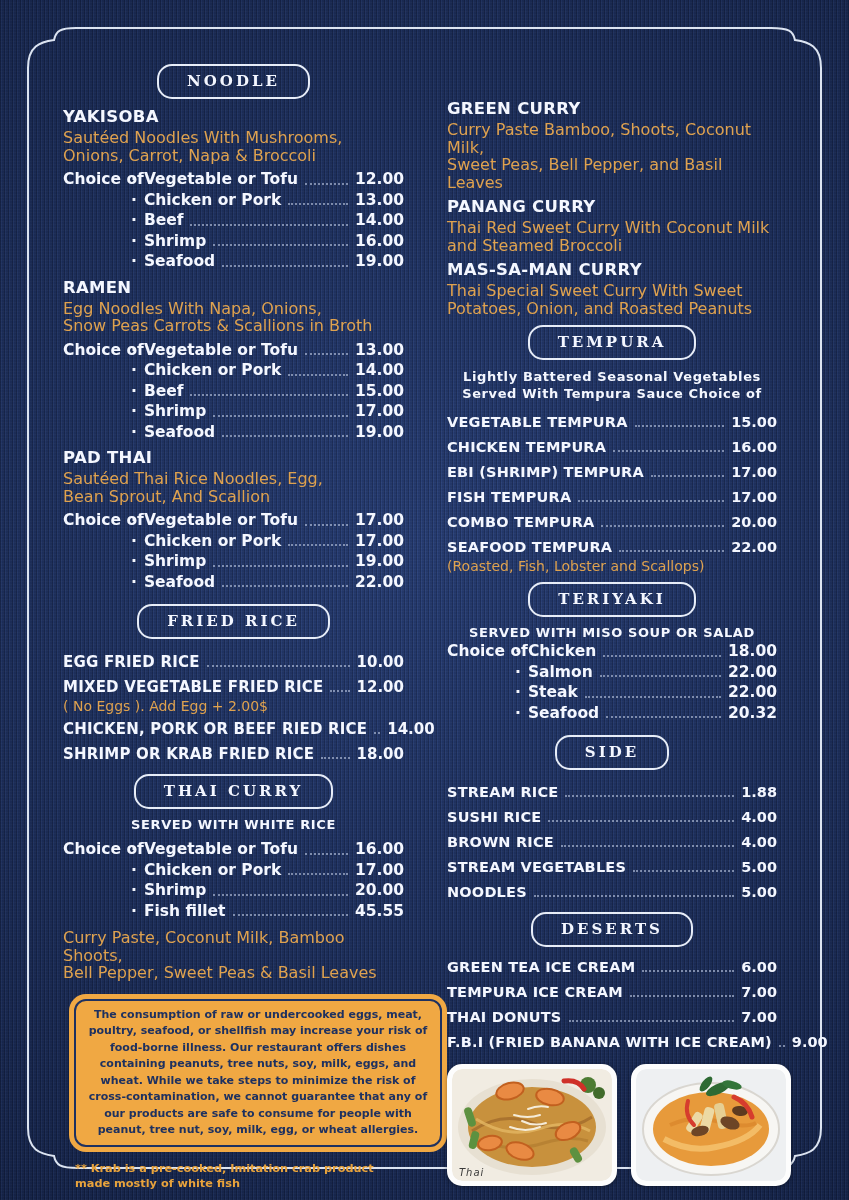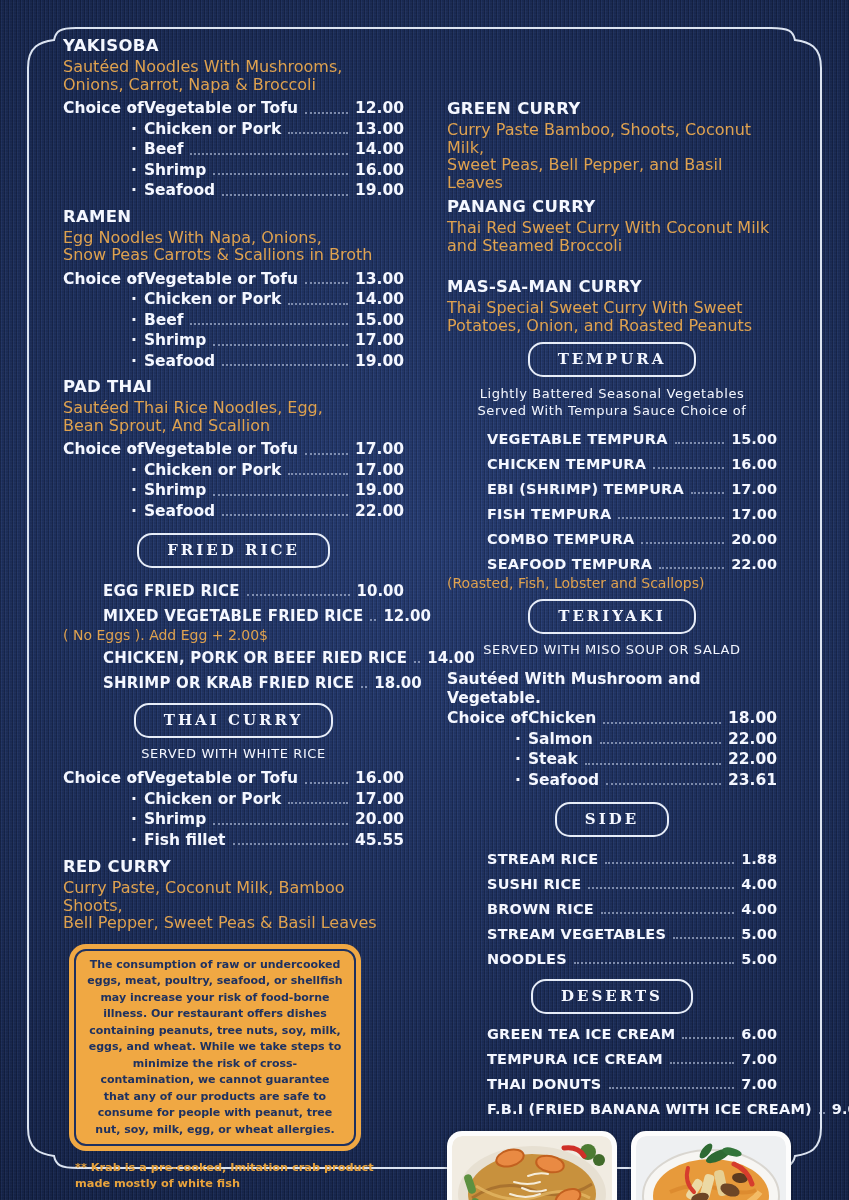--- a/index.html
+++ b/index.html
@@ -29,36 +29,36 @@
   .choice-row{position:relative;display:flex;align-items:baseline;padding-left:68px;
     font-weight:bold;font-size:15.5px;line-height:20.5px;}
   .choice-prefix{position:absolute;left:0;top:0;white-space:nowrap;}
   .bullet{margin-right:7px;}
   .dots{flex:1 1 auto;min-width:6px;margin:0 7px;border-bottom:2px dotted rgba(206,217,240,.55);
     align-self:flex-end;transform:translateY(-5px);}
   .price{font-weight:bold;text-align:right;white-space:nowrap;}
   .clabel{white-space:nowrap;}
 
   .item{margin-bottom:5px;}
-  .item-row-line{display:flex;align-items:flex-start;font-weight:bold;font-size:15px;line-height:20px;padding-left:40px;}
+  .item-row-line{display:flex;align-items:flex-start;font-weight:bold;font-size:15px;line-height:20px;}
   .col-right .item-row-line{font-size:14.5px;}
   .iname{white-space:nowrap;letter-spacing:.2px;}
   .item-note{color:#dfa24f;font-size:14px;line-height:16px;margin:1px 0 3px;}
   .item-note:empty{display:none;}
 
-  .subtitle{text-align:center;font-weight:normal;font-size:13px;letter-spacing:.6px;
+  .subtitle{text-align:center;font-weight:bold;font-size:13px;letter-spacing:.6px;
     line-height:17px;white-space:pre-line;}
   .intro-line{font-weight:bold;font-size:15.5px;line-height:19px;}
 
   .mt36{margin-top:36px;}.mt72{margin-top:72px;}
   .mt6{margin-top:6px;}.mt7{margin-top:7px;}.mt8{margin-top:8px;}.mt9{margin-top:9px;}
   .mt10{margin-top:10px;}.mt12{margin-top:12px;}.mt13{margin-top:13px;}
 
   .disclaimer-box{
-    box-sizing:border-box;width:292px;margin:12px 0 0 6px;position:relative;
+    box-sizing:border-box;width:378px;margin:12px 0 0 6px;position:relative;
     background:#f0a843;border-radius:17px;padding:13px 18px;
     color:#1e3160;font-weight:bold;font-size:11px;line-height:16.5px;text-align:center;
   }
   .disclaimer-box::after{content:"";position:absolute;inset:5px;border:2px solid #1e3160;
     border-radius:12px;pointer-events:none;}
   .footnotes{margin:9px 0 0 12px;}
   .footnote{color:#e8a33c;font-weight:bold;font-size:11.3px;line-height:15.5px;}
 
   .photo-row{display:flex;gap:14px;margin-top:12px;}
   .photo-frame{position:relative;background:#fdfdfd;border-radius:15px;padding:5px;
@@ -78,20 +78,23 @@
              V 1128
              C 821 1150 809 1154 795 1156 C 793 1165 789 1168 771 1168
              H 78
              C 60 1168 56 1165 54 1156 C 40 1154 28 1150 28 1128
              V 68
              C 28 46 40 42 54 40 C 56 31 60 28 76 28 Z" fill="none" stroke="#dce4f1" stroke-width="2"></path>
   </svg>
 
   <div class="col col-left">
 
+    <div class="badge-wrap mt36">
+      <span class="badge">NOODLE</span>
+    </div>
 
     <div class="mt9">
       <div class="dish-name">YAKISOBA</div>
       <div class="dish-desc">Sautéed Noodles With Mushrooms,
 Onions, Carrot, Napa &amp; Broccoli</div>
       <div class="choices">
 
           <div class="choice-row">
             <span class="choice-prefix">Choice of</span>
             <span class="bullet">·</span>
@@ -299,21 +302,20 @@
         <div class="choice-row">
           <span class="choice-prefix"></span>
           <span class="bullet">·</span>
           <span class="clabel">Fish fillet</span>
           <span class="dots"></span>
           <span class="price">45.55</span>
         </div>
       </div>
 
     <div class="mt8">
-      <div class="dish-name">RED CURRY</div>
       <div class="dish-desc">Curry Paste, Coconut Milk, Bamboo Shoots,
 Bell Pepper, Sweet Peas &amp; Basil Leaves</div>
     </div>
 
     <div class="disclaimer-box">
       <span>The consumption of raw or undercooked eggs, meat, poultry, seafood, or shellfish may increase your risk of food-borne illness. Our restaurant offers dishes containing peanuts, tree nuts, soy, milk, eggs, and wheat. While we take steps to minimize the risk of cross-contamination, we cannot guarantee that any of our products are safe to consume for people with peanut, tree nut, soy, milk, egg, or wheat allergies.</span>
     </div>
 
     <div class="footnotes">
 
@@ -326,21 +328,21 @@
   <div class="col col-right">
 
     <div class="mt72">
 
         <div style="margin-bottom:7px;">
           <div class="dish-name">GREEN CURRY</div>
           <div class="dish-desc">Curry Paste Bamboo, Shoots, Coconut Milk,
 Sweet Peas, Bell Pepper, and Basil Leaves</div>
         </div>
 
-        <div style="margin-bottom:24px;">
+        <div style="margin-bottom:7px;">
           <div class="dish-name">PANANG CURRY</div>
           <div class="dish-desc">Thai Red Sweet Curry With Coconut Milk
 and Steamed Broccoli</div>
         </div>
 
         <div style="margin-bottom:7px;">
           <div class="dish-name">MAS-SA-MAN CURRY</div>
           <div class="dish-desc">Thai Special Sweet Curry With Sweet
 Potatoes, Onion, and Roasted Peanuts</div>
         </div>
@@ -406,21 +408,20 @@
             <span class="price">22.00</span>
           </div>
           <div class="item-note">(Roasted, Fish, Lobster and Scallops)</div>
         </div>
       </div>
 
     <div class="badge-wrap mt8">
       <span class="badge">TERIYAKI</span>
     </div>
     <div class="subtitle mt7">SERVED WITH MISO SOUP OR SALAD</div>
-    <div class="intro-line mt12">Sautéed With Mushroom and Vegetable.</div>
 
     <div class="choices">
 
         <div class="choice-row">
           <span class="choice-prefix">Choice of</span>
           <span class="bullet">·</span>
           <span class="clabel">Chicken</span>
           <span class="dots"></span>
           <span class="price">18.00</span>
         </div>
@@ -439,21 +440,21 @@
           <span class="clabel">Steak</span>
           <span class="dots"></span>
           <span class="price">22.00</span>
         </div>
 
         <div class="choice-row">
           <span class="choice-prefix"></span>
           <span class="bullet">·</span>
           <span class="clabel">Seafood</span>
           <span class="dots"></span>
-          <span class="price">23.61</span>
+          <span class="price">20.32</span>
         </div>
       </div>
 
     <div class="badge-wrap mt12">
       <span class="badge">SIDE</span>
     </div>
 
     <div class="mt12">
 
         <div class="item">

